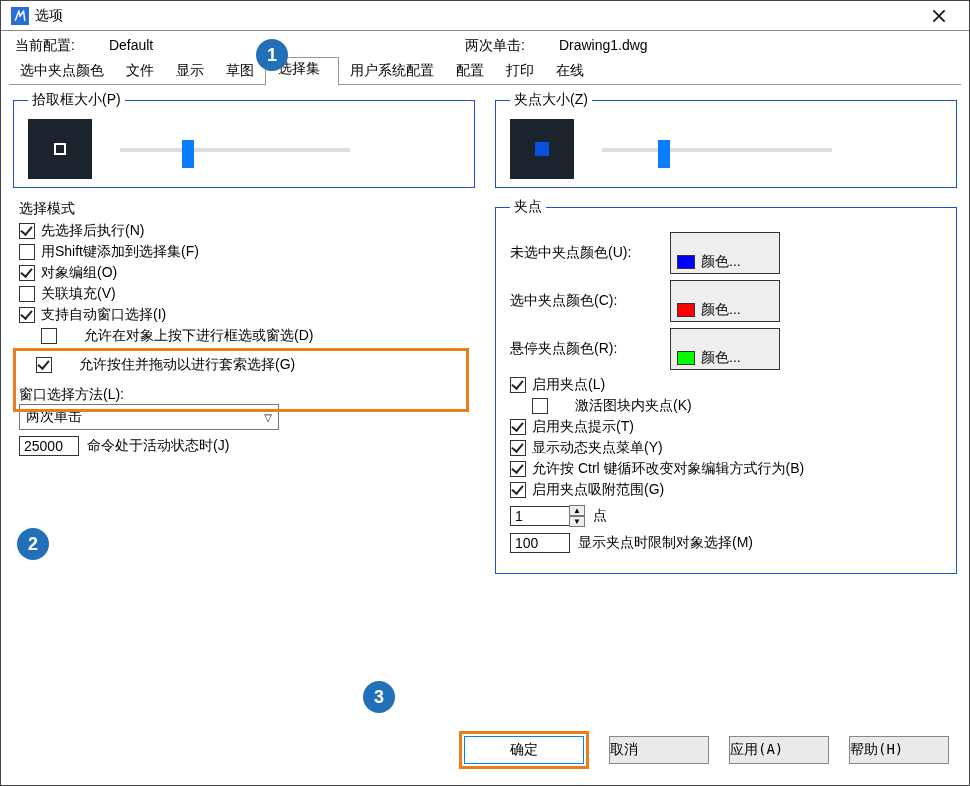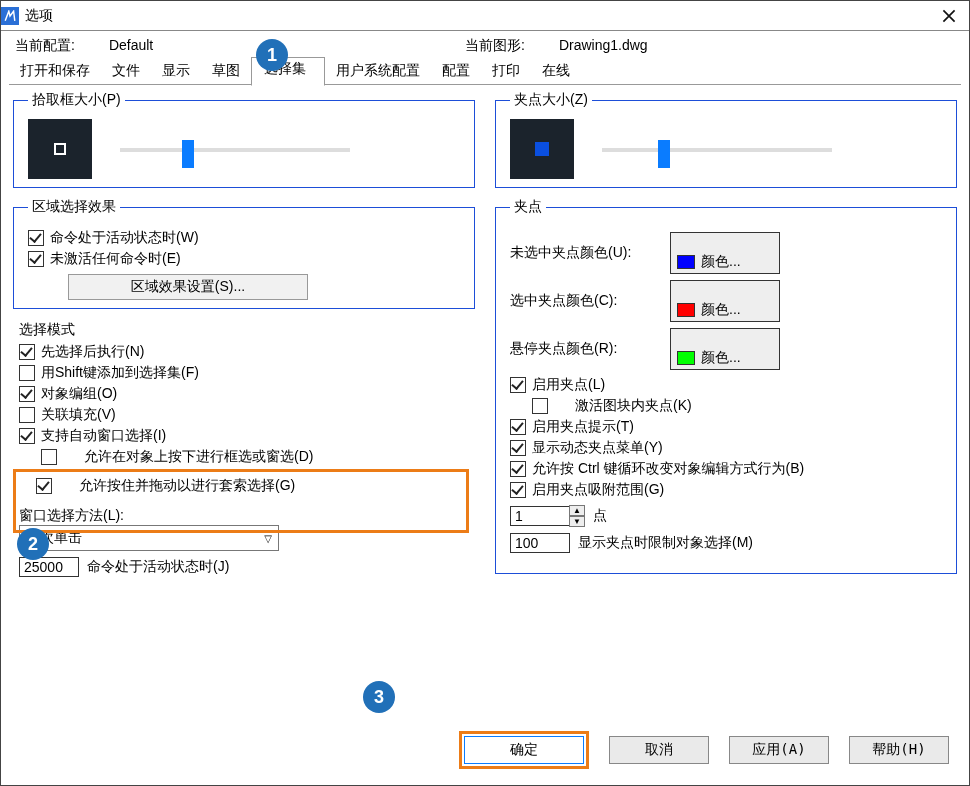--- a/index.html
+++ b/index.html
@@ -1,18 +1,18 @@
 <!DOCTYPE html>
 <html><head>
 <meta charset="utf-8">
 <style>
 * { box-sizing: border-box; font-family: "Microsoft YaHei", "SimSun", sans-serif; font-size: 14px; }
 body { margin: 0; background: #f0f0f0; }
 .window { width: 970px; height: 786px; background: #fff; border: 1px solid #444; position: relative; }
-.titlebar { height: 30px; display: flex; align-items: center; padding: 0 0; border-bottom: 1px solid #888; }
+.titlebar { height: 30px; display: flex; align-items: center; padding: 0 10px; border-bottom: 1px solid #888; }
 .titlebar .app-icon { width: 18px; height: 18px; background: #2a6fd6; margin-right: 6px; display:flex; align-items:center; justify-content:center; }
 .titlebar .app-icon svg { width: 12px; height: 12px; }
 .title-text { flex: 0 0 auto; }
 .title-spacer { flex: 1; }
 .close-btn { width: 40px; height: 28px; display: flex; align-items: center; justify-content: center; color: #111; }
 .close-btn svg { width:14px; height:14px; }
 .top-info { display: flex; padding: 6px 14px 2px 14px; font-family: "SimSun", monospace; }
 .top-info .col1 { width: 450px; }
 .top-info .lbl { display:inline-block; width:90px; }
 .tabs { display: flex; margin: 0 8px; border-bottom: 1px solid #999; font-family: "SimSun", monospace; }
@@ -40,21 +40,21 @@
 .color-sw { width: 18px; height: 14px; border:1px solid #333; margin-right:6px; display:inline-block; vertical-align:middle; }
 .color-btn { border:1px solid #333; background:#eee; padding: 20px 8px 2px 6px; width:110px; display:flex; align-items:center; }
 .small-input { width: 60px; border:1px solid #333; padding:1px 4px; background:#fff; }
 .spin { display:inline-flex; align-items:center; border: none; }
 .spin .spbtns { display:inline-flex; flex-direction:column; margin-left:-1px; }
 .spin .spbtns div { width:16px; height:11px; border:1px solid #777; background:#eee; display:flex; align-items:center; justify-content:center; font-size:8px; line-height:8px; }
 .sel { width: 260px; border:1px solid #777; padding: 3px 6px; display:flex; justify-content:space-between; align-items:center; background:#fff; }
 .sel .caret { font-size: 10px; }
 .row-with-text { display:flex; align-items:center; gap:8px; margin: 6px 0; }
 .btn-row { position:absolute; bottom: 16px; right: 20px; display:flex; gap: 20px; align-items:center; }
-.btn-main { border:1px solid #888; background:#eaeaea; padding: 4px 0; width: 100px; text-align:center; font-family:"SimSun",monospace; }
+.btn-main { border:1px solid #888; background:#eaeaea; padding: 4px 0; width: 100px; text-align:left; font-family:"SimSun",monospace; }
 .btn-ok-highlight { border:3px solid #ec7c17; padding: 2px; }
 .btn-ok-inner { border:1px solid #0a7cff; padding: 4px 0; width: 120px; text-align:center; }
 .indent1 { margin-left: 22px; gap: 21px; }
 .badge { position:absolute; width:32px; height:32px; border-radius:50%; background:#2170b8; color:#fff; display:flex; align-items:center; justify-content:center; font-size:18px; font-weight:bold; z-index:10; }
 .lasso-highlight { border:3px solid #ec7c17; padding: 2px 4px 32px 4px; margin: 2px 0 2px -6px; position:relative; }
 .group-title { margin: 2px 0 4px 0; }
 </style>
 </head>
 <body>
 
@@ -78,27 +78,27 @@
         </svg>
     </div>
   </div>
 
   <div class="top-info">
     <div class="col1">
       <span class="lbl">当前配置:</span>
       <span>Default</span>
     </div>
     <div>
-      <span class="lbl">当前图形:</span>
+      <span class="lbl">两次单击:</span>
       <span>Drawing1.dwg</span>
     </div>
   </div>
 
   <div class="tabs">
-    <div class="tab">打开和保存</div>
+    <div class="tab">选中夹点颜色</div>
     <div class="tab">文件</div>
     <div class="tab">显示</div>
     <div class="tab">草图</div>
     <div class="tab tab-highlight active">选择集</div>
     <div class="tab">用户系统配置</div>
     <div class="tab">配置</div>
     <div class="tab">打印</div>
     <div class="tab">在线</div>
   </div>
 
@@ -109,32 +109,20 @@
         <fieldset class="fs">
           <legend>拾取框大小(P)</legend>
           <div class="preview-box-dark">
               <div class="pick-sq"></div>
             </div>
           <div class="slider-wrap">
             <div class="slider-track"></div><div class="slider-thumb" style="left:62px;"></div>
           </div>
         </fieldset>
 
-        <fieldset class="fs">
-          <legend>区域选择效果</legend>
-          <div class="chk-row">
-              <span class="chk checked"></span>
-              <span>命令处于活动状态时(W)</span>
-            </div>
-          <div class="chk-row">
-              <span class="chk checked"></span>
-              <span>未激活任何命令时(E)</span>
-            </div>
-          <div class="btn btn-long">区域效果设置(S)...</div>
-        </fieldset>
 
         <fieldset class="fs" style="border:none;padding:0 6px;margin:0;">
           <div class="group-title">选择模式</div>
           <div class="chk-row">
               <span class="chk checked"></span>
               <span>先选择后执行(N)</span>
             </div>
           <div class="chk-row">
               <span class="chk"></span>
               <span>用Shift键添加到选择集(F)</span>

